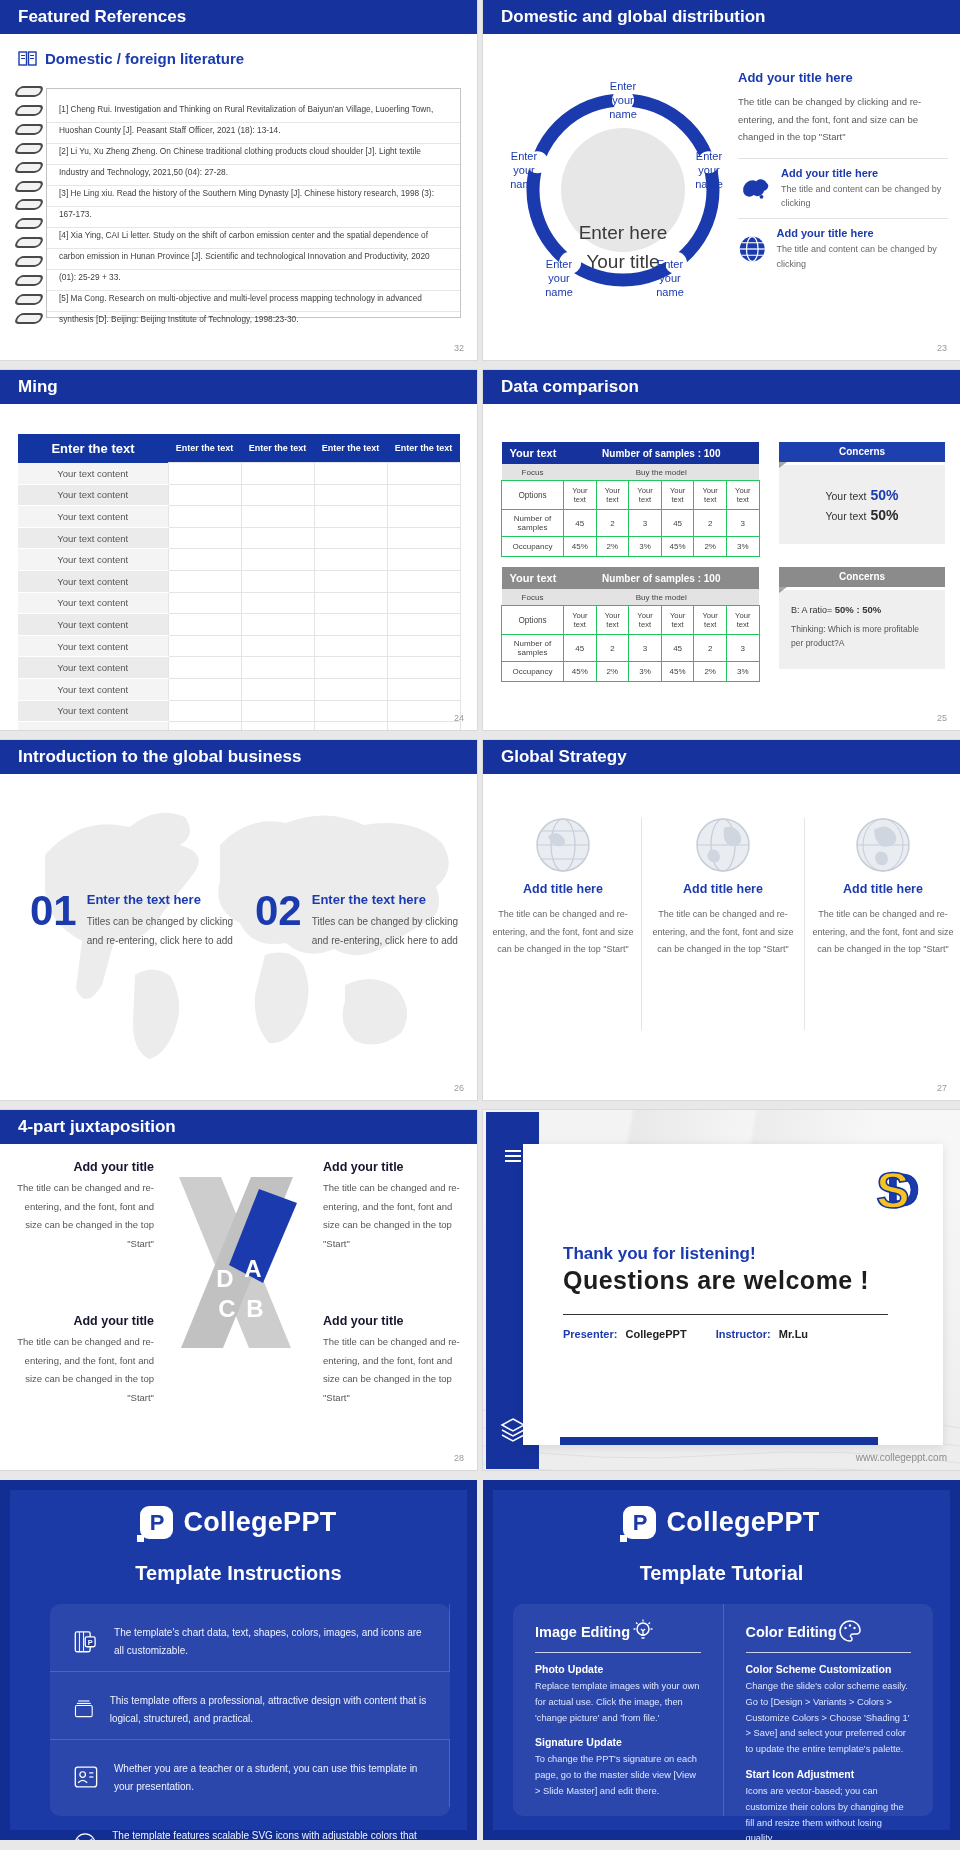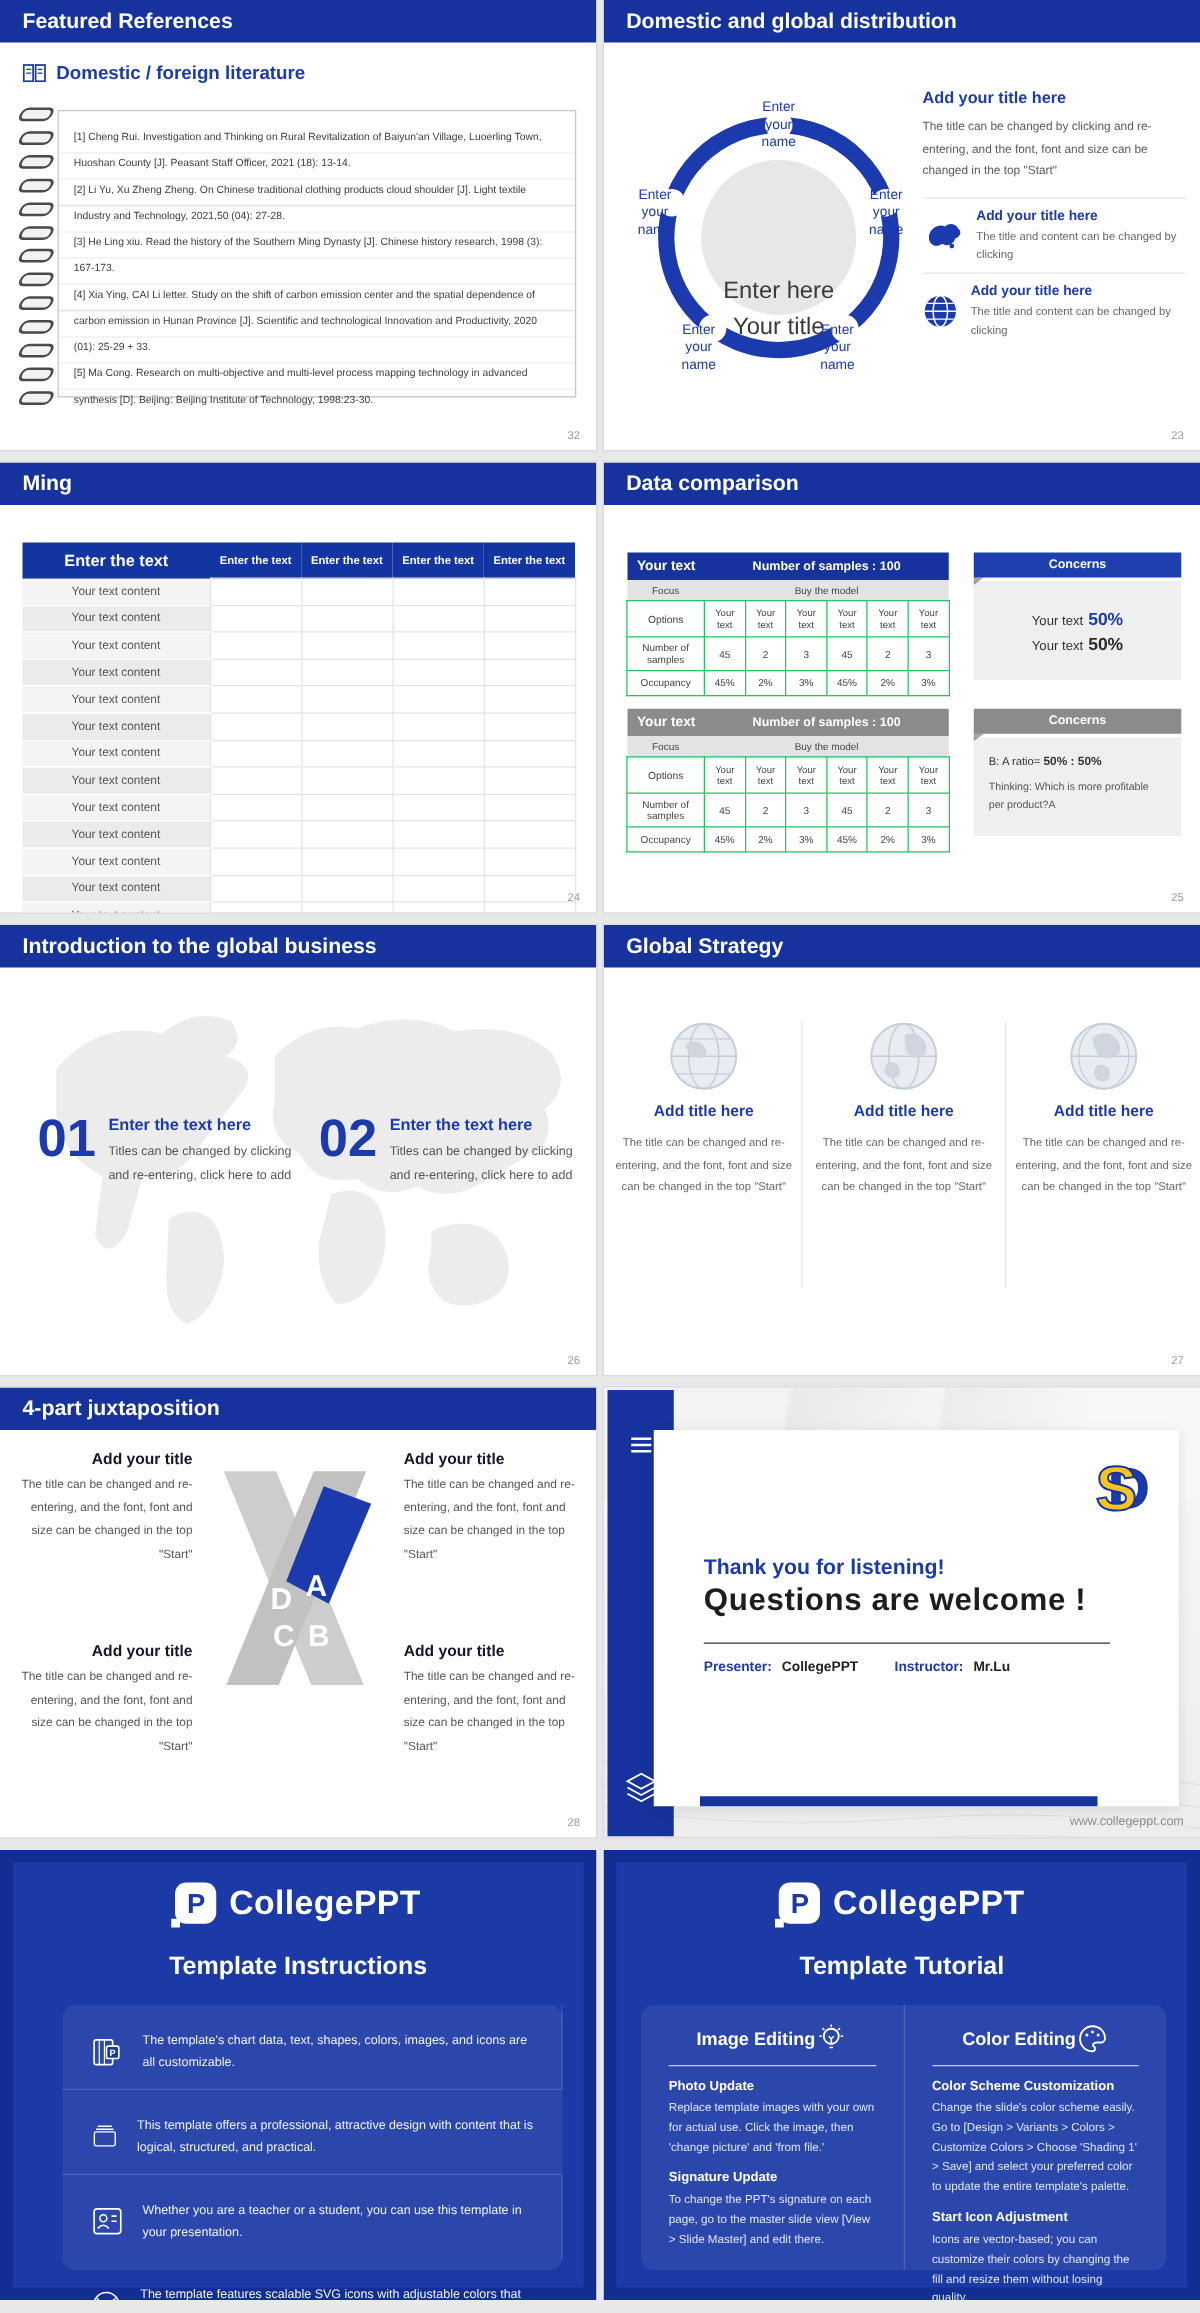--- a/index.html
+++ b/index.html
@@ -123,21 +123,21 @@
   .dtitle{position:absolute;top:82px;left:0;right:0;text-align:center;color:#fff;font-size:20px;font-weight:700;margin:0;}
   .panel{position:absolute;left:30px;right:27px;top:124px;height:212px;background:rgba(255,255,255,.07);border-radius:10px;box-sizing:border-box;}
   .ins-grid{display:grid;grid-template-columns:1fr;grid-template-rows:1fr 1fr;margin-left:20px;}
   .ins-cell{padding:20px 18px 12px 22px;display:flex;gap:14px;align-items:flex-start;box-sizing:border-box;}
   .ins-cell.bb{border-bottom:1px solid rgba(255,255,255,.16);}
   .ins-cell.br{border-right:1px solid rgba(255,255,255,.16);}
   .ins-text{font-size:10px;line-height:1.75;color:#eef2ff;}
   .tut-grid{display:flex;}
   .tut-col{flex:1;padding:14px 22px;box-sizing:border-box;}
   .tut-col.br{border-right:1px solid rgba(255,255,255,.16);}
-  .tut-head{display:flex;justify-content:center;align-items:center;color:#fff;}
+  .tut-head{display:flex;justify-content:flex-start;align-items:center;color:#fff;}
   .tut-head h3{font-size:14.5px;margin:2px 0 0;}
   .tut-hr{border:0;border-top:1px solid rgba(255,255,255,.75);margin:8px 0 4px;}
   .tut-item h4{color:#fff;font-size:10.5px;margin:10px 0 4px;}
   .tut-item p{color:#dde6ff;font-size:9.3px;line-height:1.7;margin:0;}
 </style>
 </head>
 <body>
 
 <div class="slide" id="s22">
   <div class="tbar">Featured References</div>

